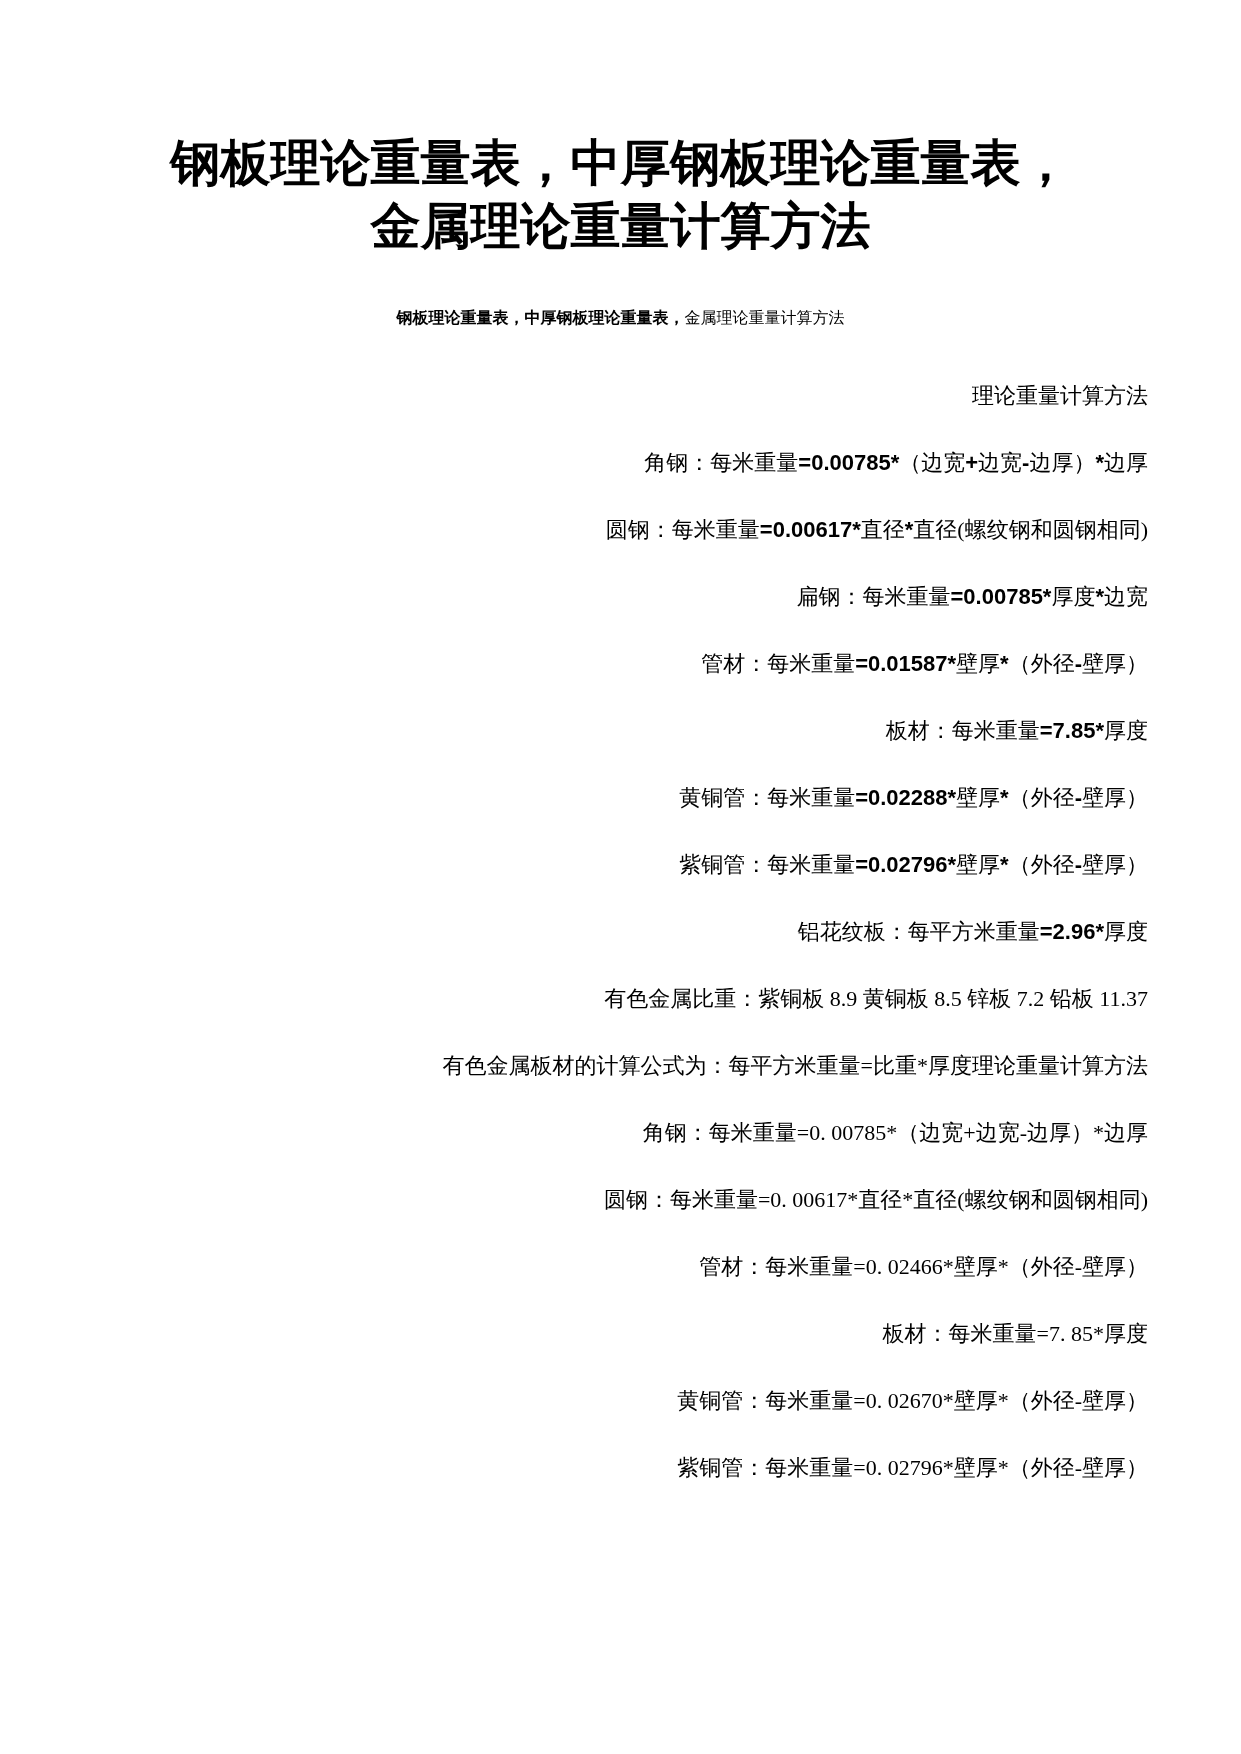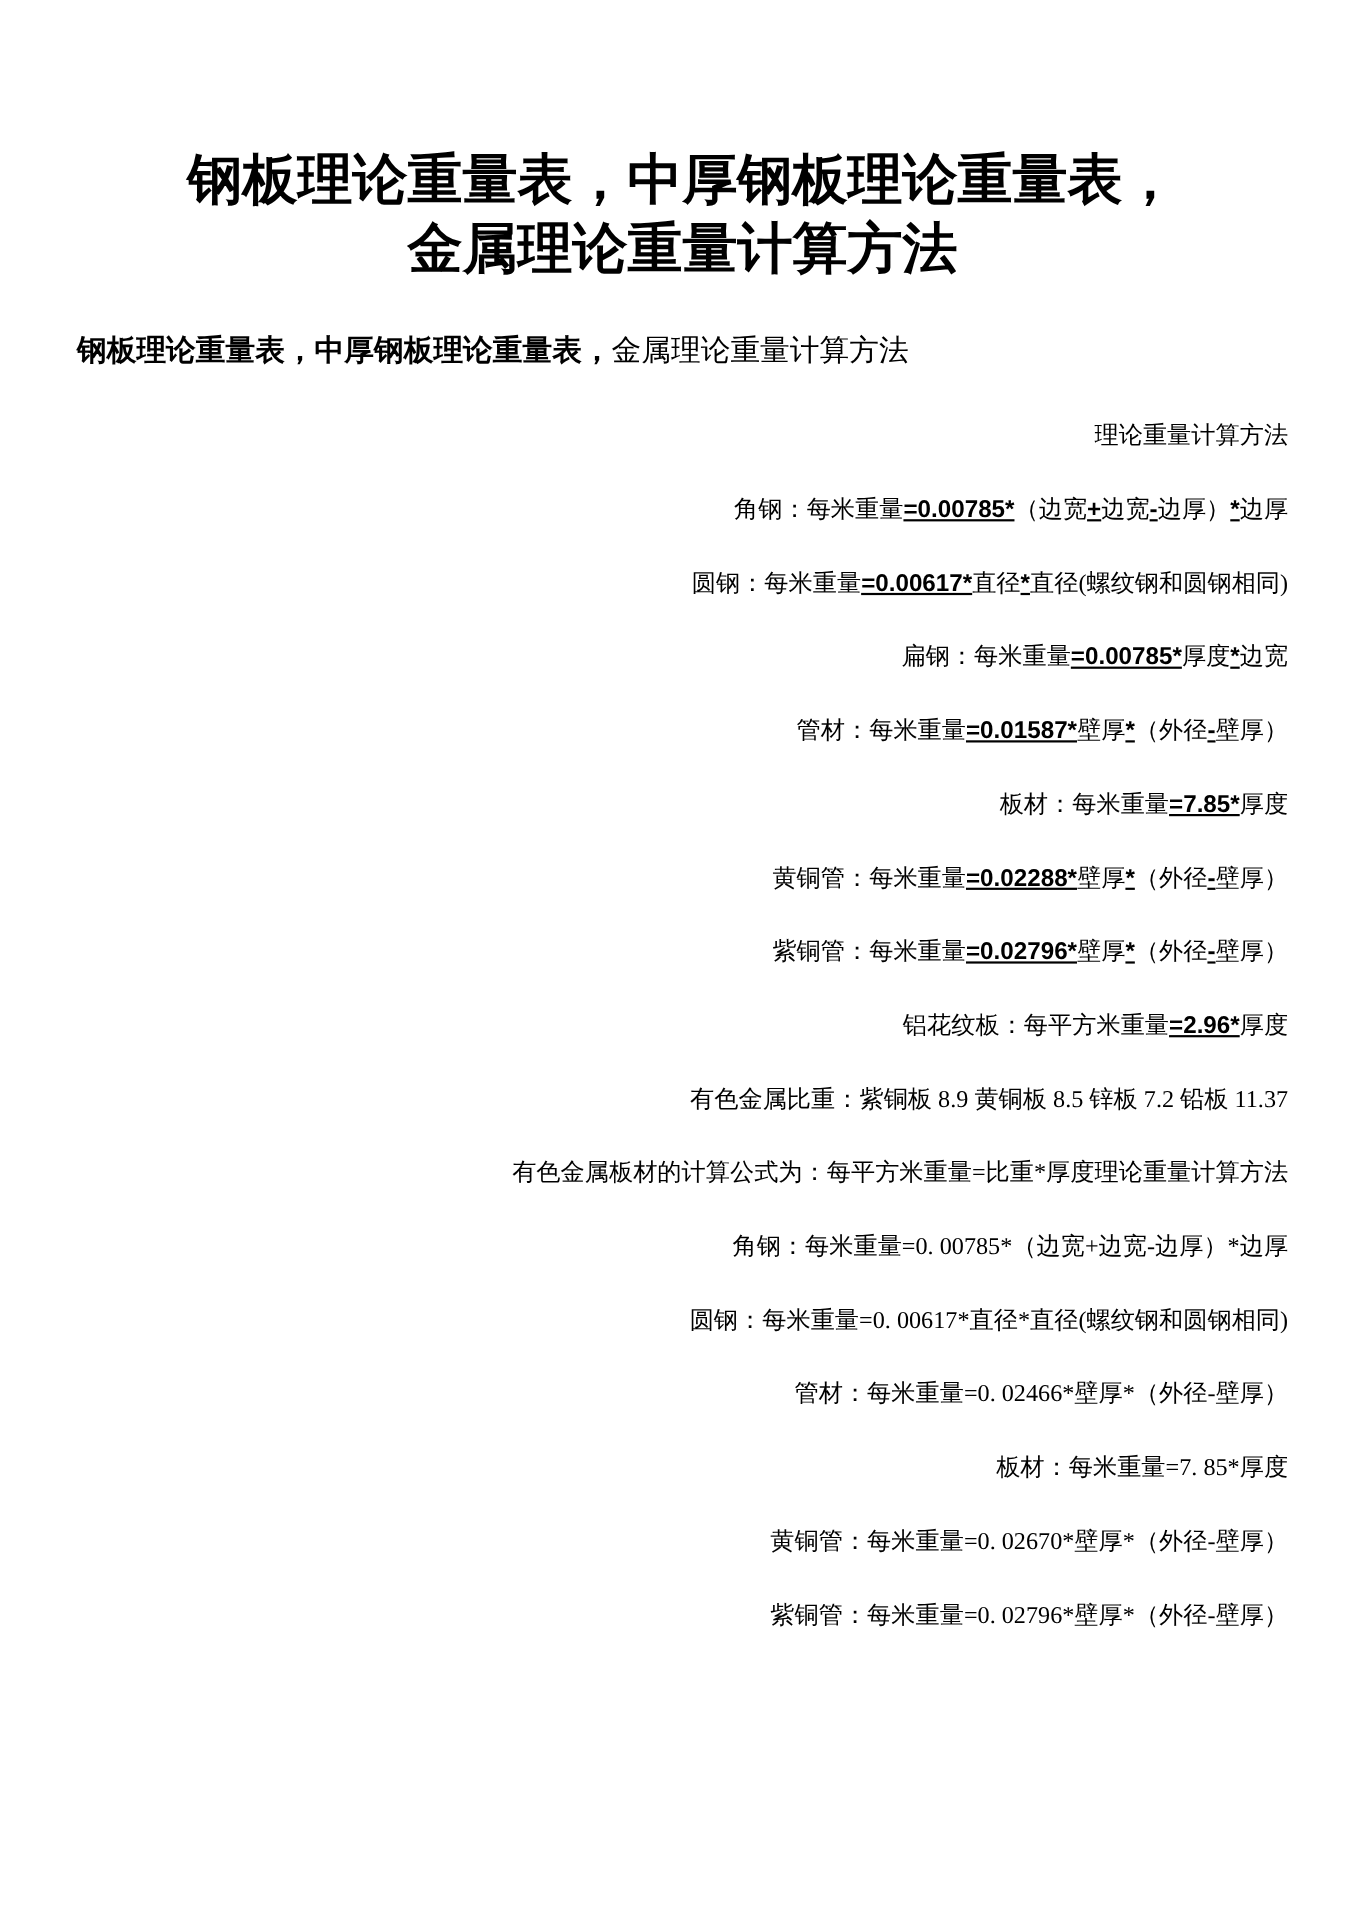--- a/index.html
+++ b/index.html
@@ -10,38 +10,38 @@
   .page {
     position: relative;
     width: 1241px;
     height: 1754px;
     background: #ffffff;
     color: #000000;
     overflow: hidden;
     font-family: "Liberation Serif", "DejaVu Serif", serif;
   }
   .content {
-    padding: 0 70px;
+    padding: 0 93px;
   }
   .doc-title {
     margin: 132px 0 0 0;
     font-size: 50px;
     line-height: 63px;
     font-weight: bold;
     text-align: center;
     letter-spacing: 0;
   }
   .doc-title .title-line {
     display: block;
   }
   .subtitle {
     margin: 45px 0 0 0;
-    font-size: 27px;
+    font-size: 16px;
     line-height: 30px;
-    text-align: left;
+    text-align: center;
   }
   .subtitle .sub-bold {
     font-weight: bold;
   }
   .subtitle .sub-regular {
     font-weight: normal;
   }
   .doc-body {
     margin-top: 48px;
   }
@@ -53,21 +53,20 @@
     text-align: right;
   }
   
   .seg-cn {
     font-family: "Liberation Serif", "DejaVu Serif", serif;
     font-weight: normal;
   }
   .seg-num {
     font-family: "Liberation Sans", "DejaVu Sans", sans-serif;
     font-weight: 700;
-    text-decoration: underline;
   }
   .seg-sans {
     font-family: Liberation Serif, serif;
     font-weight: normal;
   }
 </style>
 </head>
 <body>
 
 <div class="page">

